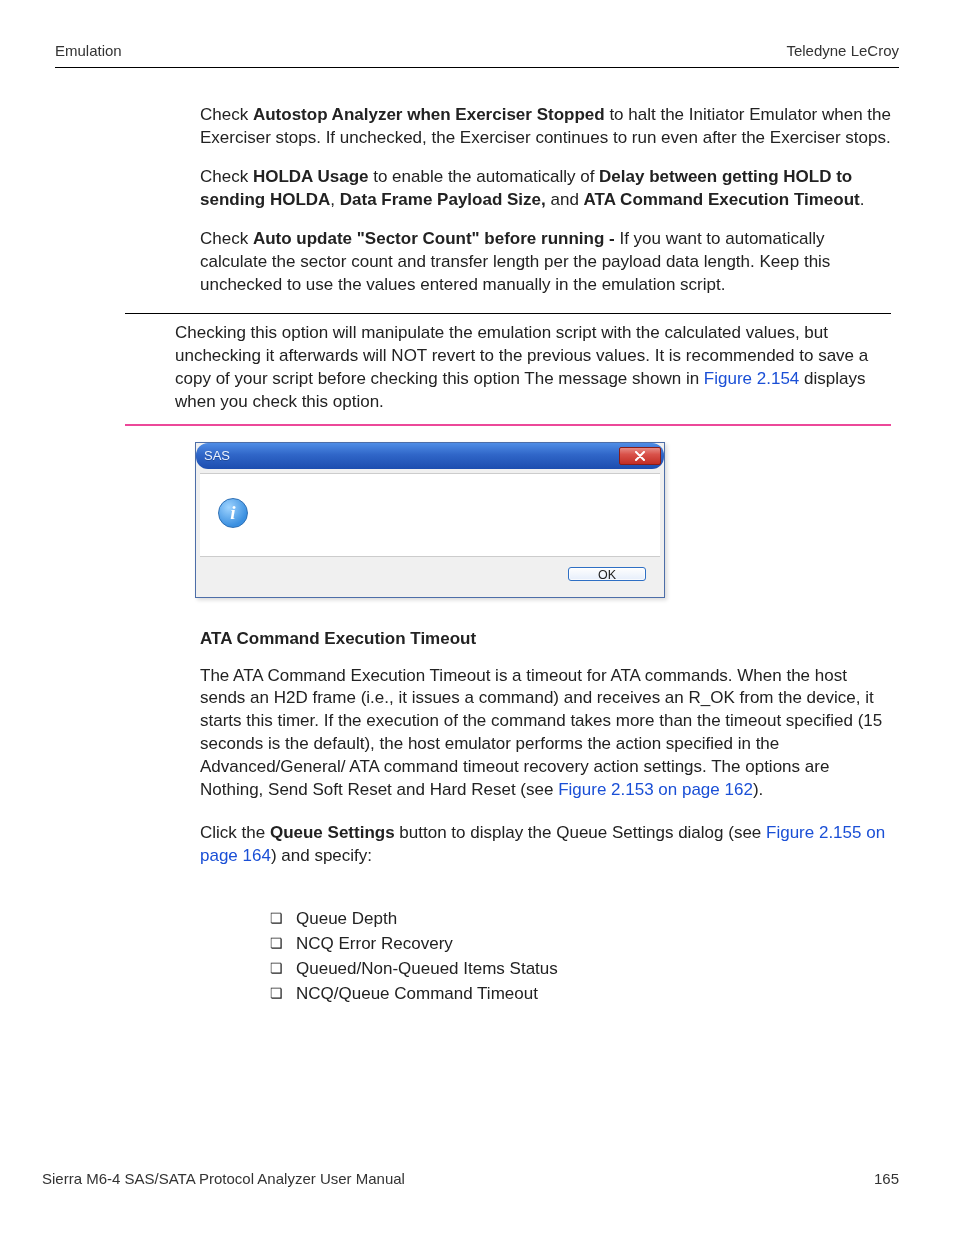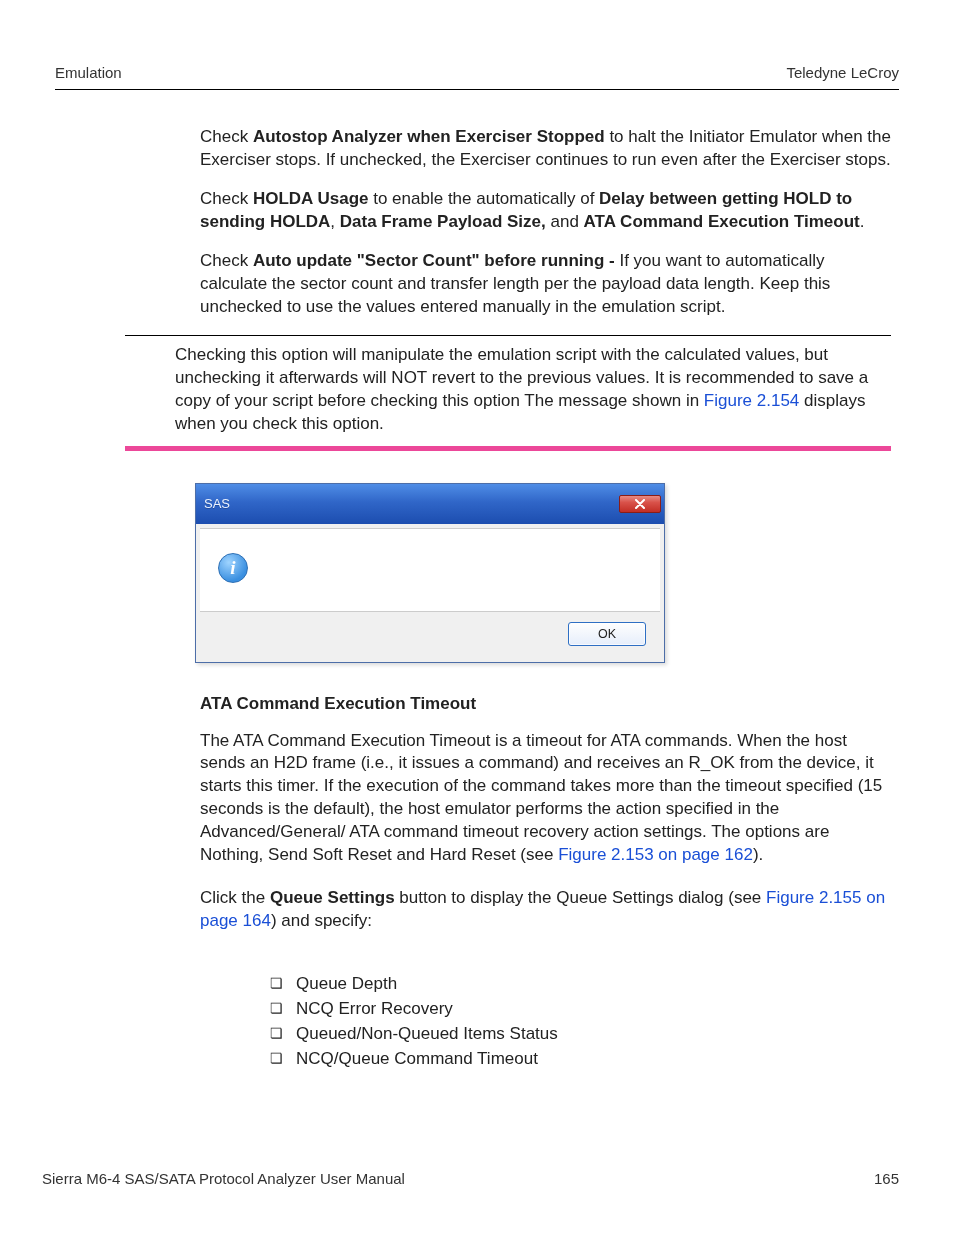--- a/index.html
+++ b/index.html
@@ -7,41 +7,41 @@
     font-family: "Segoe UI", "Myriad Pro", -apple-system, sans-serif;
     font-size: 17px;
     color: #222;
     background: #fff;
     width: 954px;
     height: 1235px;
     position: relative;
     line-height: 1.35;
   }
   .page {
-    padding: 63px 55px 0 55px;
+    padding: 41px 55px 0 55px;
   }
   .hdr {
     display: flex;
     justify-content: space-between;
     font-size: 15px;
     color: #333;
     border-bottom: 1px solid #000;
     padding-bottom: 6px;
     margin-bottom: 36px;
   }
   .body-col {
     margin-left: 145px;
     margin-right: 8px;
   }
   .para { margin-bottom: 16px; }
   .b { font-weight: 700; }
   .note-box {
     border-top: 1px solid #000;
-    border-bottom: 5px solid #ec4899;
-    margin: 6px 8px 32px 70px;
+    border-bottom: 2px solid #ec4899;
+    margin: 6px 8px 16px 70px;
     padding: 8px 0 10px 50px;
   }
   .link { color: #1a4fd6; }
   .section-title {
     font-weight: 700;
     margin: 30px 0 14px 0;
   }
   .bullet-list {
     margin-left: 70px;
     list-style: none;
@@ -70,26 +70,27 @@
   .dialog {
     width: 470px;
     margin: 8px 0 4px -5px;
     border: 1px solid #4d6ea8;
     background: #f0f0f0;
     box-shadow: 2px 2px 4px rgba(0,0,0,0.15);
     font-family: "Segoe UI", Tahoma, sans-serif;
     font-size: 12.5px;
   }
   .dlg-title {
-    height: 40px;
+    height: 26px;
     background: linear-gradient(to bottom, #4f8de6 0%, #3066c8 45%, #1c4daf 100%);
     display: flex;
     align-items: center;
     padding: 0 3px 0 8px;
     justify-content: space-between;
+    border-radius: 12px;
   }
   .dlg-title-text {
     color: #eaf2ff;
     font-size: 13px;
     text-shadow: 0 1px 0 rgba(0,0,0,0.2);
   }
   .dlg-close {
     width: 42px;
     height: 18px;
     background: linear-gradient(to bottom, #e78b84 0%, #d9524a 40%, #c22e25 100%);
@@ -121,21 +122,21 @@
   }
   .dlg-msg { color: #333; line-height: 1.28; }
   .dlg-btnrow {
     padding: 10px 14px 12px 0;
     display: flex;
     justify-content: flex-end;
     margin: 0 4px 4px 4px;
   }
   .dlg-btn {
     width: 78px;
-    height: 24px;
+    height: 14px;
     border: 1px solid #2e6fc4;
     border-radius: 3px;
     background: linear-gradient(to bottom, #fefefe, #e6eefb);
     font-size: 12.5px;
     color: #222;
     box-shadow: inset 0 0 0 1px rgba(255,255,255,0.7);
   }
 </style>
 </head>
 <body>

